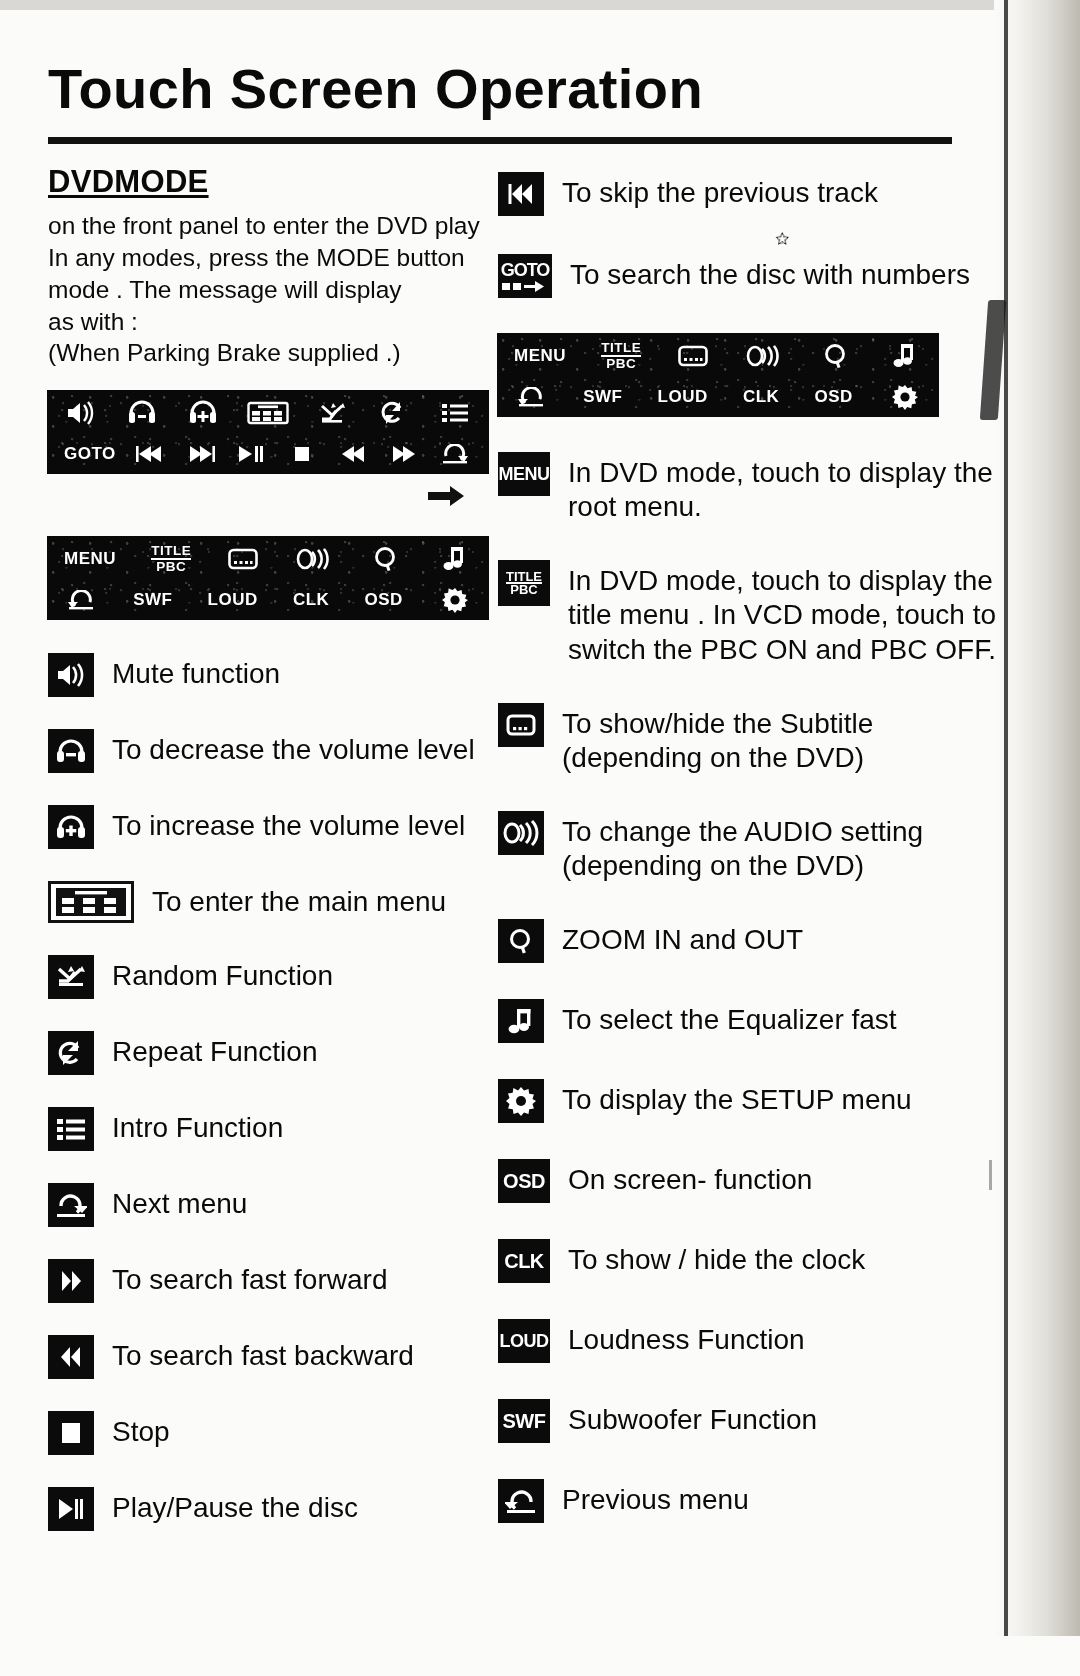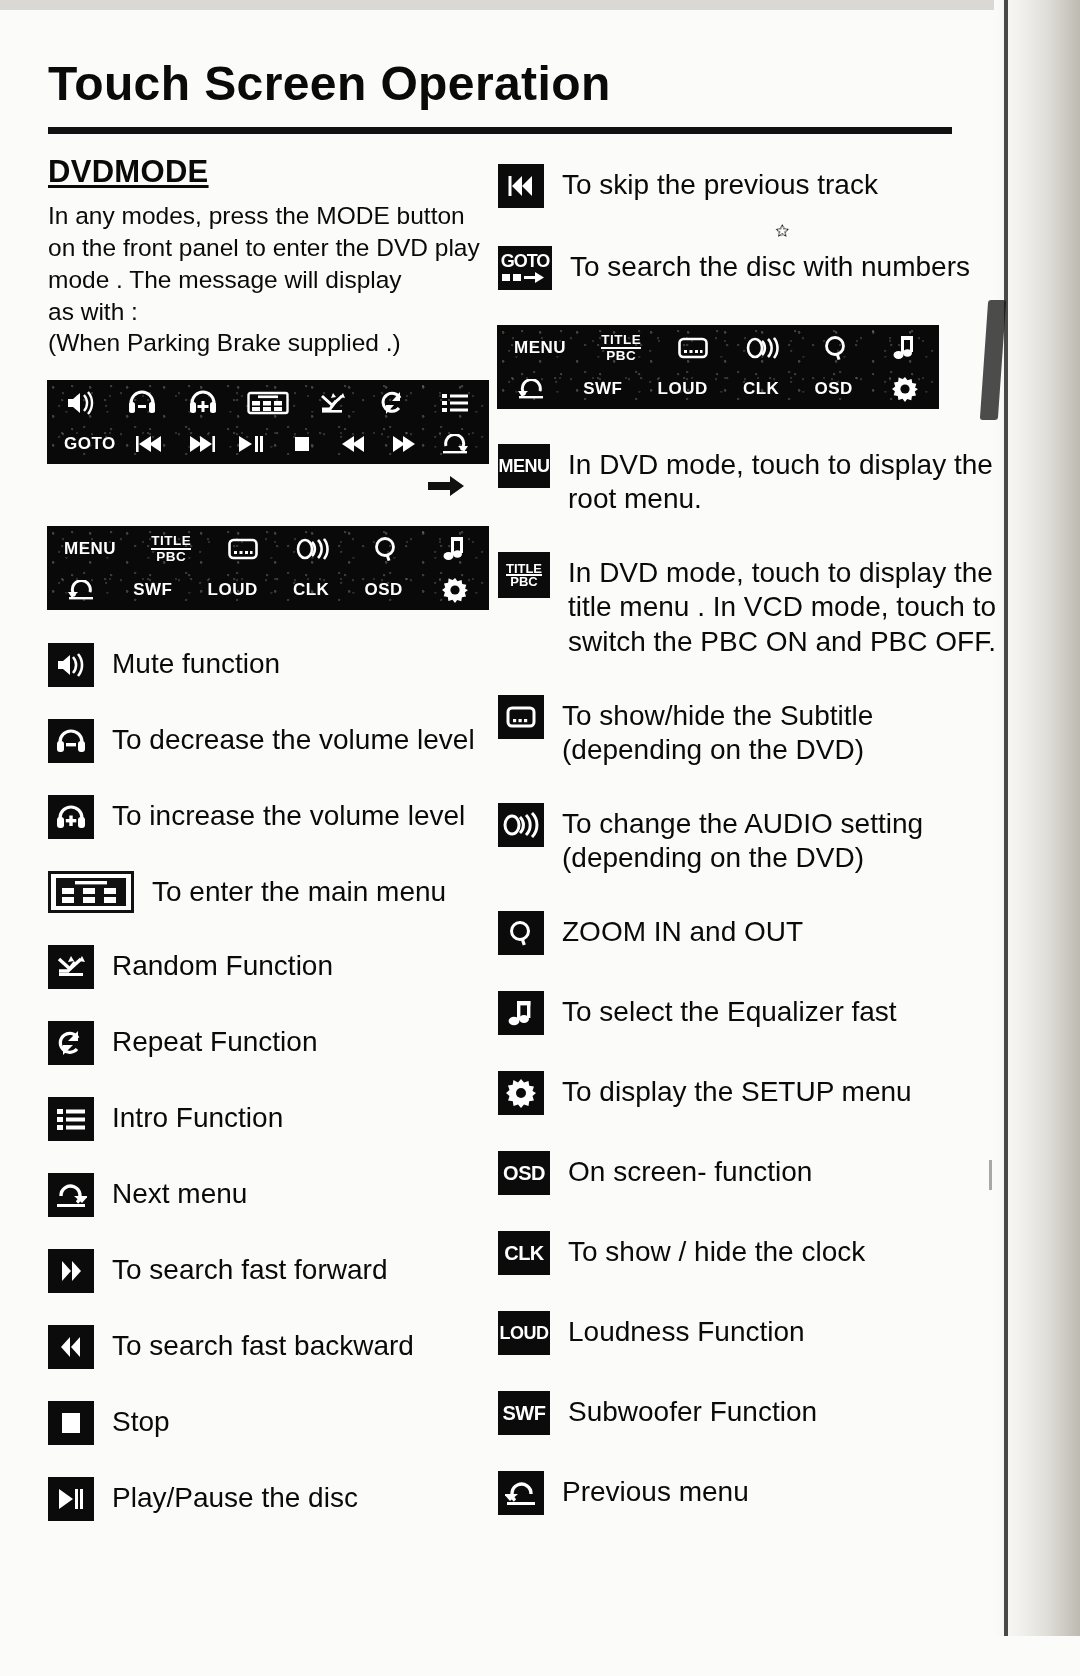--- a/index.html
+++ b/index.html
@@ -20,25 +20,25 @@
   .scan-spine { position:absolute; right:72px; top:0; width:4px; height:1676px; background:#2a2a28; opacity:.85; }
   .scan-edge-bottom { position:absolute; left:0; bottom:0; width:1080px; height:40px; background:#fbfbfa; }
   .scan-smudge { position:absolute; right:78px; top:300px; width:18px; height:120px;
       background:#111; opacity:.75; border-radius:3px; transform:skewX(-4deg); }
   .scan-tick { position:absolute; right:88px; width:3px; height:30px; background:#555; opacity:.5; }
 
   .page { position:absolute; left:0; top:0; width:1000px; height:1676px; padding:0; }
 
   h1.title {
     margin:0; padding:56px 0 0 48px;
-    font-size:48px; font-weight:bold; letter-spacing:.4px;
+    font-size:56px; font-weight:bold; letter-spacing:.4px;
   }
   .rule { margin:16px 0 0 48px; width:904px; height:7px; background:#111; }
 
-  .cols { display:flex; margin-top:20px;align-items:center; }
+  .cols { display:flex; margin-top:20px; }
   .col-left { width:480px; padding-left:48px; }
   .col-right { width:500px; padding-left:18px; }
 
   h2.sub {
     margin:0 0 10px 0; font-size:31px; font-weight:bold;
     text-decoration:underline; text-underline-offset:3px; display:inline-block;
     letter-spacing:.3px;
   }
   .intro { font-size:24.5px; line-height:1.30; margin:0; }
   .intro div { white-space:pre; }
@@ -117,22 +117,22 @@
   <h1 class="title">Touch Screen Operation</h1>
   <div class="rule"></div>
 
   <div class="cols">
 
     <div class="col-left">
 
       <h2 class="sub">DVDMODE</h2>
 
       <div class="intro">
+        <div>on the front panel to enter the DVD play</div>
         <div>In any modes, press the MODE button</div>
-        <div>on the front panel to enter the DVD play</div>
         <div>mode . The message will display</div>
         <div>as with :</div>
         <div>(When Parking Brake supplied .)</div>
       </div>
 
       
       <div class="mock">
         <div class="mock-row">
           <span class="mk">
             <svg width="30" height="26" viewBox="0 0 30 26">

